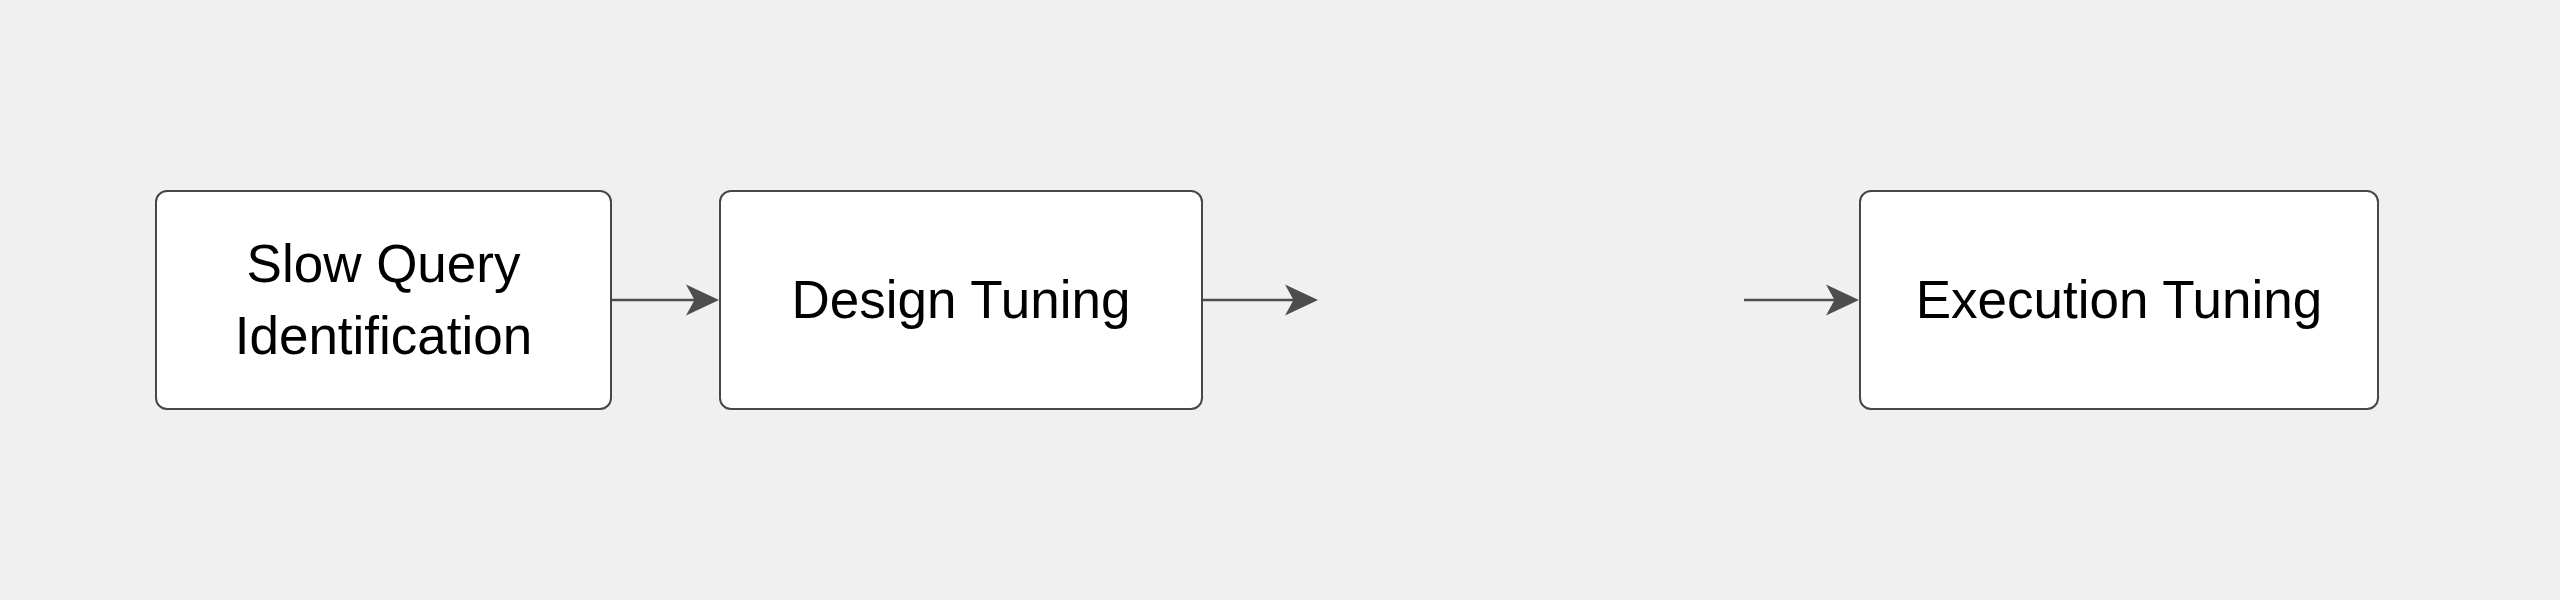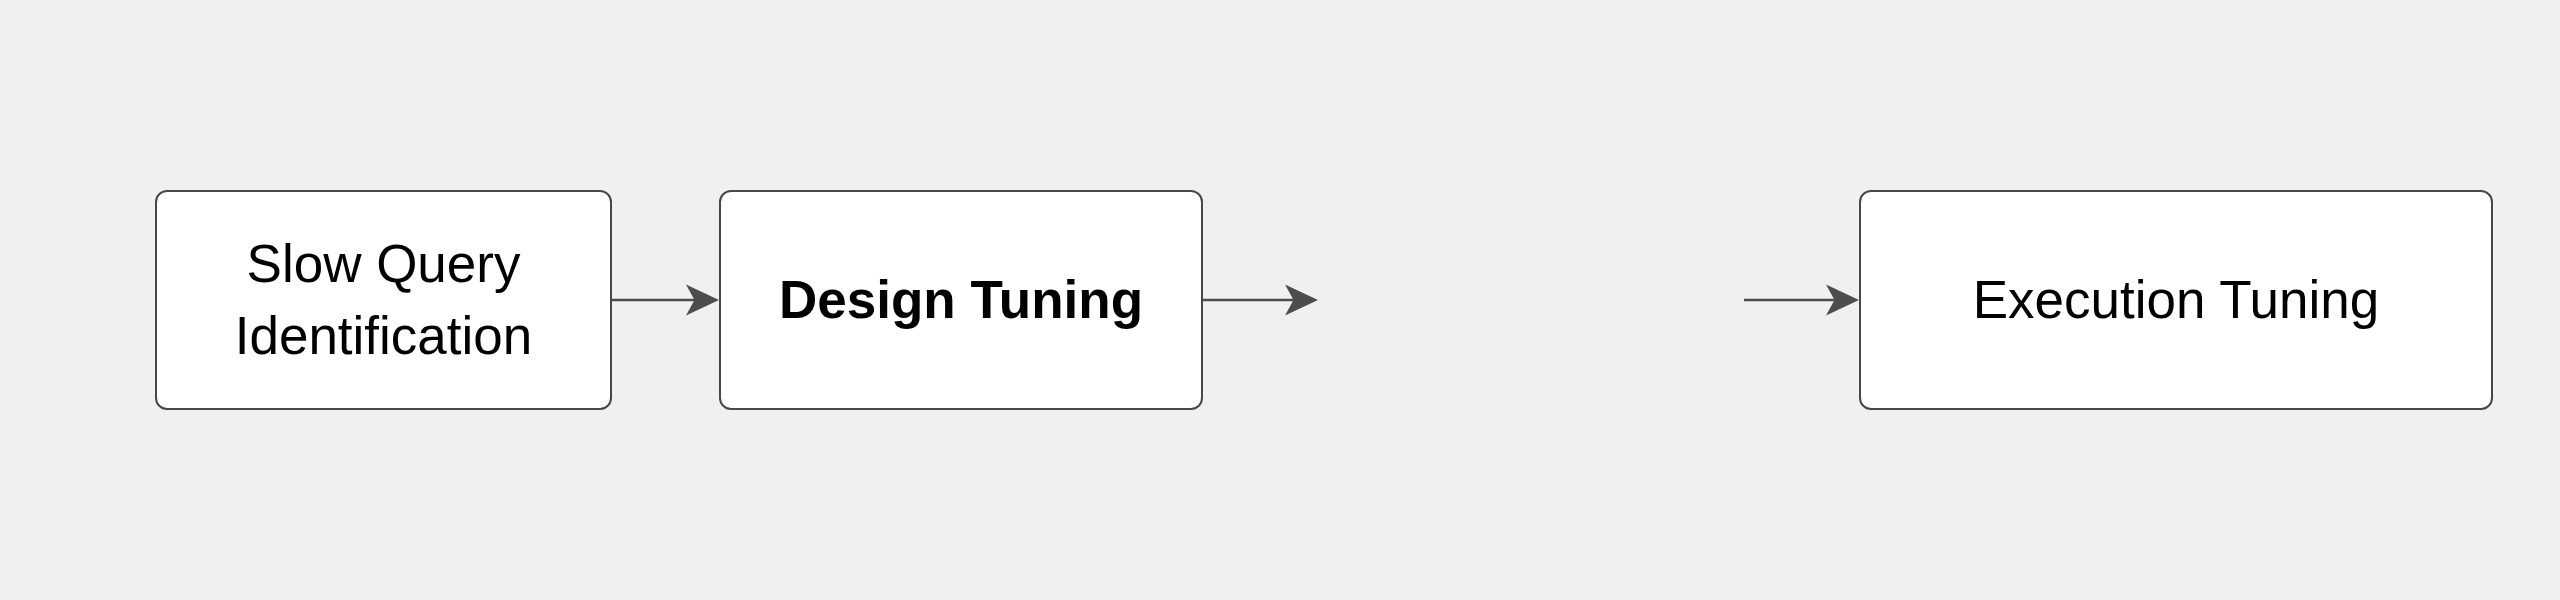--- a/index.html
+++ b/index.html
@@ -36,23 +36,23 @@
     display: flex;
     align-items: center;
     justify-content: center;
     text-align: center;
     font-size: 53px;
     line-height: 72px;
     color: #000000;
     padding: 0 10px;
   }
   .node-1 { left: 147px;  width: 457px; margin-left: 8px; }
-  .node-2 { left: 719px;  width: 484px; font-weight: bold; }
+  .node-2 { left: 719px;  width: 484px; }
   .node-3 { left: 1318px; width: 426px; }
-  .node-4 { left: 1859px; width: 634px; }
+  .node-4 { left: 1859px; width: 520px; }
 </style>
 </head>
 <body>
 
 <div class="canvas">
 
   <svg class="arrow-layer" viewBox="0 0 2560 600" xmlns="http://www.w3.org/2000/svg">
     <g stroke="#4d4d4d" fill="#4d4d4d">
       <line x1="604" y1="300" x2="695" y2="300" stroke-width="2.5"></line>
       <path d="M719,300 L686,284.5 L694.5,300 L686,315.5 Z" stroke="none"></path>

